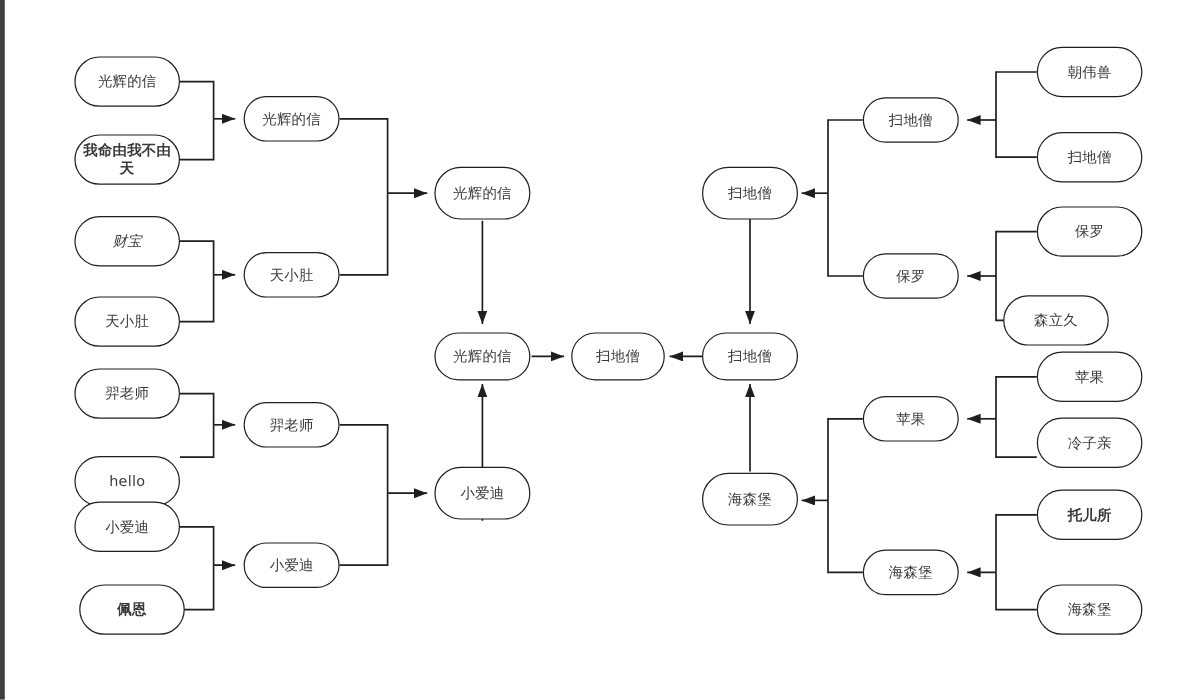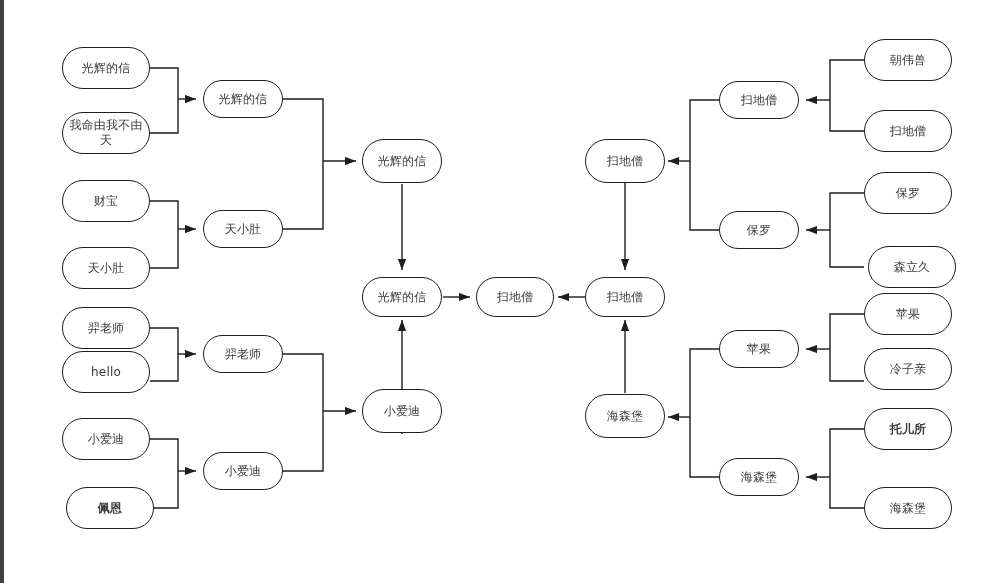--- a/index.html
+++ b/index.html
@@ -130,25 +130,25 @@
     <polyline points="864,381 830,381 830,349"></polyline>
     <line x1="830" y1="349" x2="806" y2="349" marker-end="url(#arrowL)"></line>
 
     <polyline points="864,429 830,429 830,477"></polyline>
     <polyline points="864,508 830,508 830,477"></polyline>
     <line x1="830" y1="477" x2="806" y2="477" marker-end="url(#arrowL)"></line>
   </g>
 </svg>
 
 <div class="node leaf" style="left:62px; top:47px;">光辉的信</div>
-<div class="node leaf" style="left:62px; top:112px; width:88px;">我命由我不由天</div>
-<div class="node leaf" style="left:62px; top:180px;">财宝</div>
+<div class="node leaf" style="left:62px; top:112px; width:88px;font-weight:bold;">我命由我不由天</div>
+<div class="node leaf" style="left:62px; top:180px;font-style:italic;">财宝</div>
 <div class="node leaf" style="left:62px; top:247px;">天小肚</div>
 <div class="node leaf" style="left:62px; top:307px;">羿老师</div>
-<div class="node leaf" style="left:62px; top:351px;">hello</div>
+<div class="node leaf" style="left:62px; top:380px;">hello</div>
 <div class="node leaf" style="left:62px; top:418px;">小爱迪</div>
 <div class="node leaf" style="left:66px; top:487px;font-weight:bold;">佩恩</div>
 
 <div class="node r2" style="left:203px; top:80px;">光辉的信</div>
 <div class="node r2" style="left:203px; top:210px;">天小肚</div>
 <div class="node r2" style="left:203px; top:335px;">羿老师</div>
 <div class="node r2" style="left:203px; top:452px;">小爱迪</div>
 
 <div class="node semi" style="left:362px; top:139px;">光辉的信</div>
 <div class="node semi" style="left:362px; top:389px;">小爱迪</div>
@@ -163,17 +163,17 @@
 <div class="node semi" style="left:585px; top:394px;">海森堡</div>
 
 <div class="node r2" style="left:719px; top:81px;">扫地僧</div>
 <div class="node r2" style="left:719px; top:211px;">保罗</div>
 <div class="node r2" style="left:719px; top:330px;">苹果</div>
 <div class="node r2" style="left:719px; top:458px;">海森堡</div>
 
 <div class="node leaf" style="left:864px; top:39px;text-align:center;">朝伟兽</div>
 <div class="node leaf" style="left:864px; top:110px;">扫地僧</div>
 <div class="node leaf" style="left:864px; top:172px;">保罗</div>
-<div class="node leaf" style="left:868px; top:246px;">森立久</div>
+<div class="node leaf" style="left:836px; top:246px;">森立久</div>
 <div class="node leaf" style="left:864px; top:293px;">苹果</div>
 <div class="node leaf" style="left:864px; top:348px;text-align:right;">冷子亲</div>
 <div class="node leaf" style="left:864px; top:408px;font-weight:bold;">托儿所</div>
 <div class="node leaf" style="left:864px; top:487px;">海森堡</div>
 
 </body></html>

